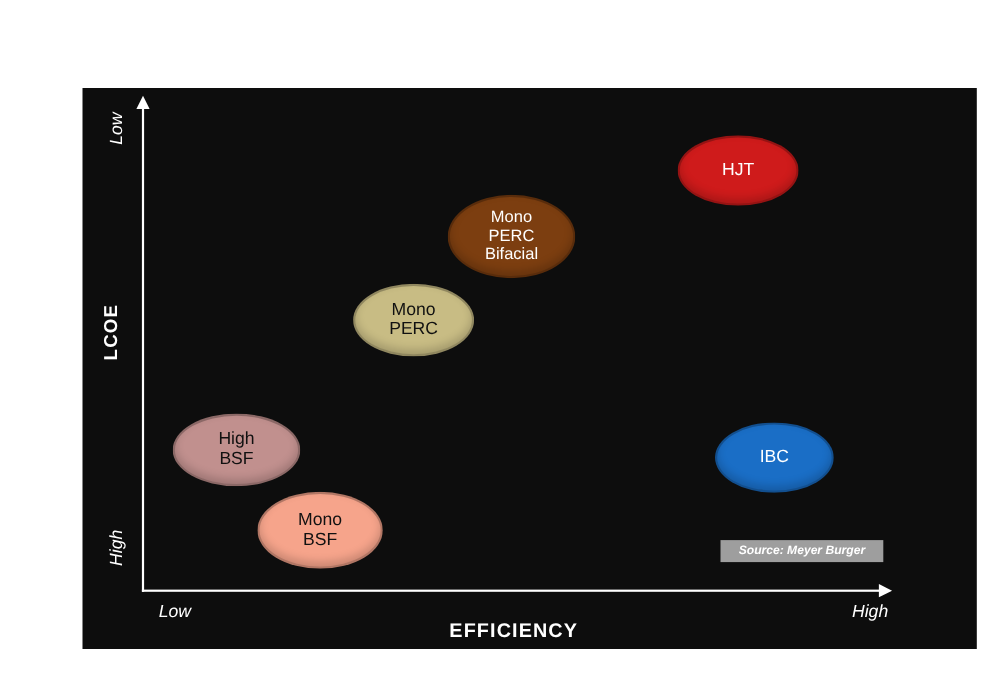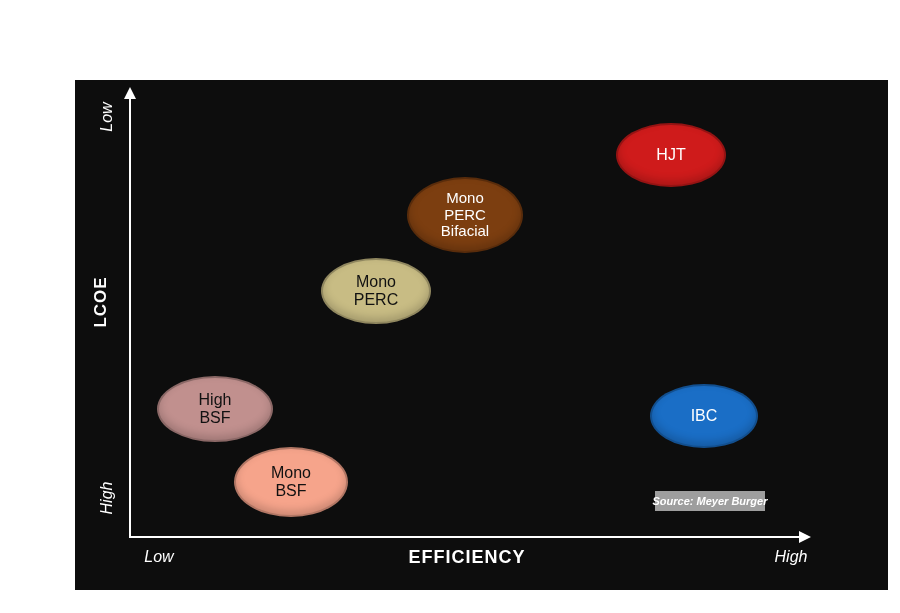--- a/index.html
+++ b/index.html
@@ -57,37 +57,37 @@
   }
   .ylab-low  { left:32px; top:37px;  font-style:italic; font-size:16px; }
   .ylab-title{ left:26px; top:222px; font-weight:bold;  font-size:17px; letter-spacing:1px; }
   .ylab-high { left:32px; top:418px; font-style:italic; font-size:16px; }
   
   .xlab {
     position:absolute; color:#ffffff; white-space:nowrap;
     transform: translate(-50%,-50%);
   }
   .xlab-low  { left:84px;  top:477px; font-style:italic; font-size:16px; }
-  .xlab-title{ left:392px; top:477px; font-weight:bold;  font-size:18px; letter-spacing:1px; }
+  .xlab-title{ left:392px; top:494px; font-weight:bold;  font-size:18px; letter-spacing:1px; }
   .xlab-high { left:716px; top:477px; font-style:italic; font-size:16px; }
   
   .bubble {
     position:absolute;
     border-radius:50%;
     display:flex; align-items:center; justify-content:center;
     text-align:center;
     font-weight:normal; font-size:16px; line-height:1.12;
     white-space:pre-line;
     border:2px solid rgba(0,0,0,0.28);
     box-shadow: inset 0 -4px 8px rgba(0,0,0,0.18);
   }
   
   .source {
     position:absolute; left:580px; top:411px;
-    width:110px; height:20px;
+    width:148px; height:20px;
     background:#9e9e9e; color:#ffffff;
     font-size:11px; font-style:italic; font-weight:bold;
     display:flex; align-items:center; justify-content:center;
     white-space:nowrap;
   }
 </style>
 </head>
 <body>
 
 <div class="page">

